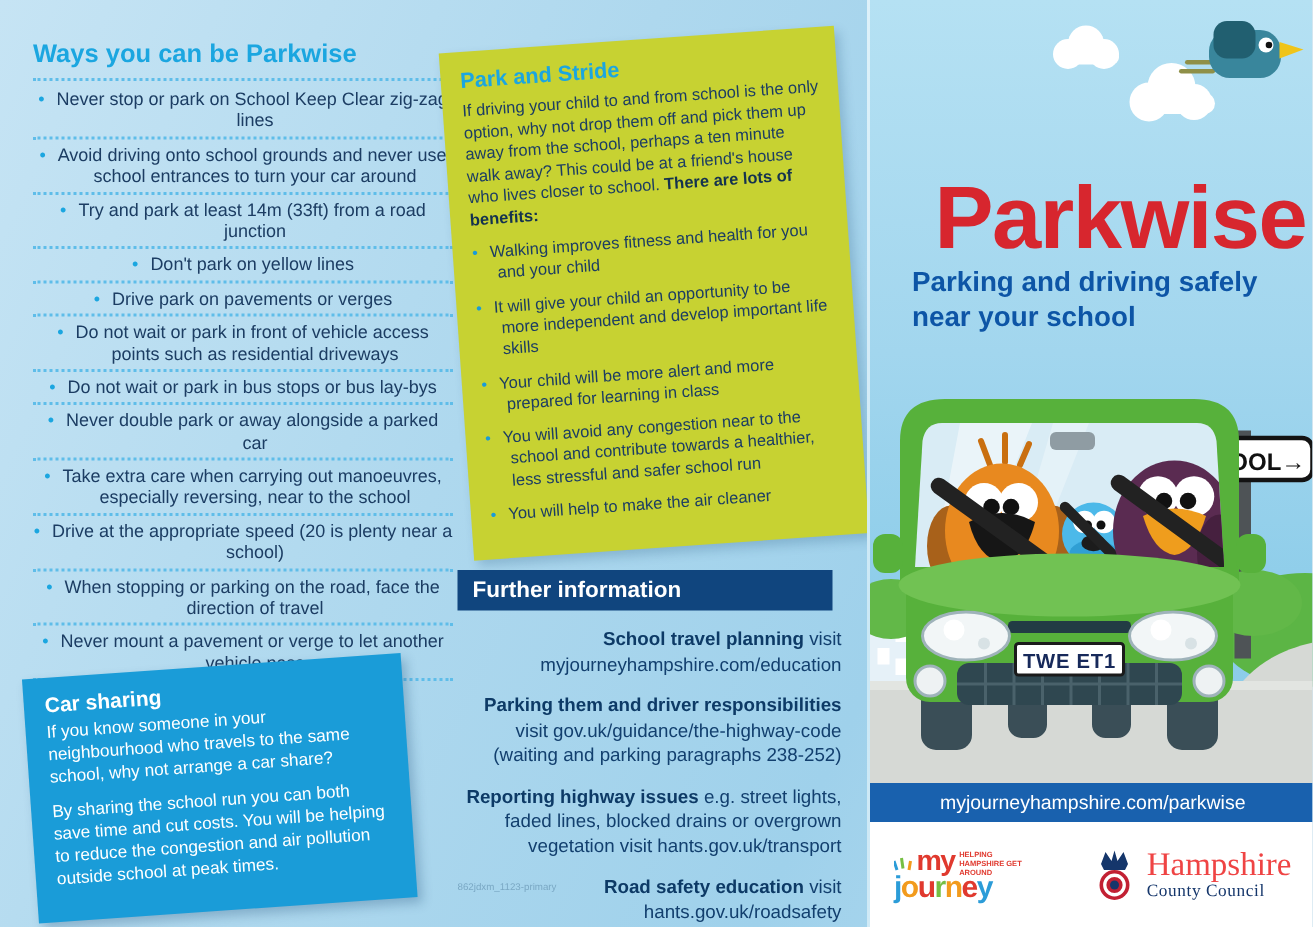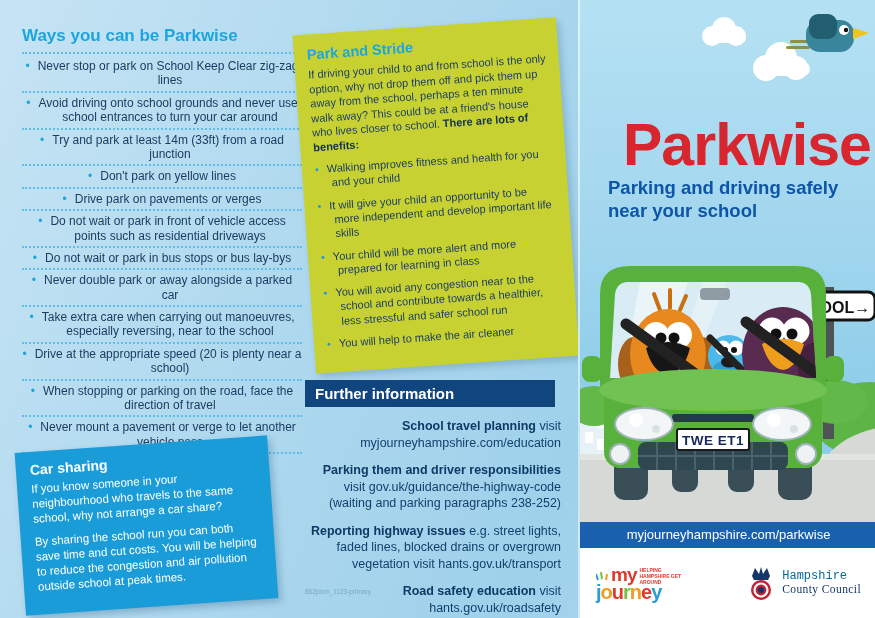--- a/index.html
+++ b/index.html
@@ -58,22 +58,22 @@
   .mj .tagline{font-size:5px;font-weight:bold;color:#e0392e;line-height:1.2;width:42px;margin-top:3px;}
   .mj .journey{font-size:20px;font-weight:800;letter-spacing:-1px;line-height:.95;margin-top:-2px;}
   .mj .journey span:nth-of-type(1){color:#2b9cd8;}
   .mj .journey span:nth-of-type(2){color:#f29b1d;}
   .mj .journey span:nth-of-type(3){color:#e0392e;}
   .mj .journey span:nth-of-type(4){color:#76bf43;}
   .mj .journey span:nth-of-type(5){color:#f29b1d;}
   .mj .journey span:nth-of-type(6){color:#e0392e;}
   .mj .journey span:nth-of-type(7){color:#2b9cd8;}
   .hcc{display:flex;align-items:center;gap:6px;}
-  .hcc .name{font-family:Liberation Mono, monospace;color:#0369a1;
-      font-size:12px;line-height:1;}
+  .hcc .name{font-family:Liberation Serif, serif;color:#ef4444;
+      font-size:22px;line-height:1;}
   .hcc .sub{font-family:"Liberation Serif","DejaVu Serif",serif;color:#15366b;
       font-size:11.5px;line-height:1;margin-top:2px;letter-spacing:.4px;}
 </style>
 </head>
 <body>
 
 <div class="page">
 
   <h2 class="left-heading">Ways you can be Parkwise</h2>
   <ul class="tips">

